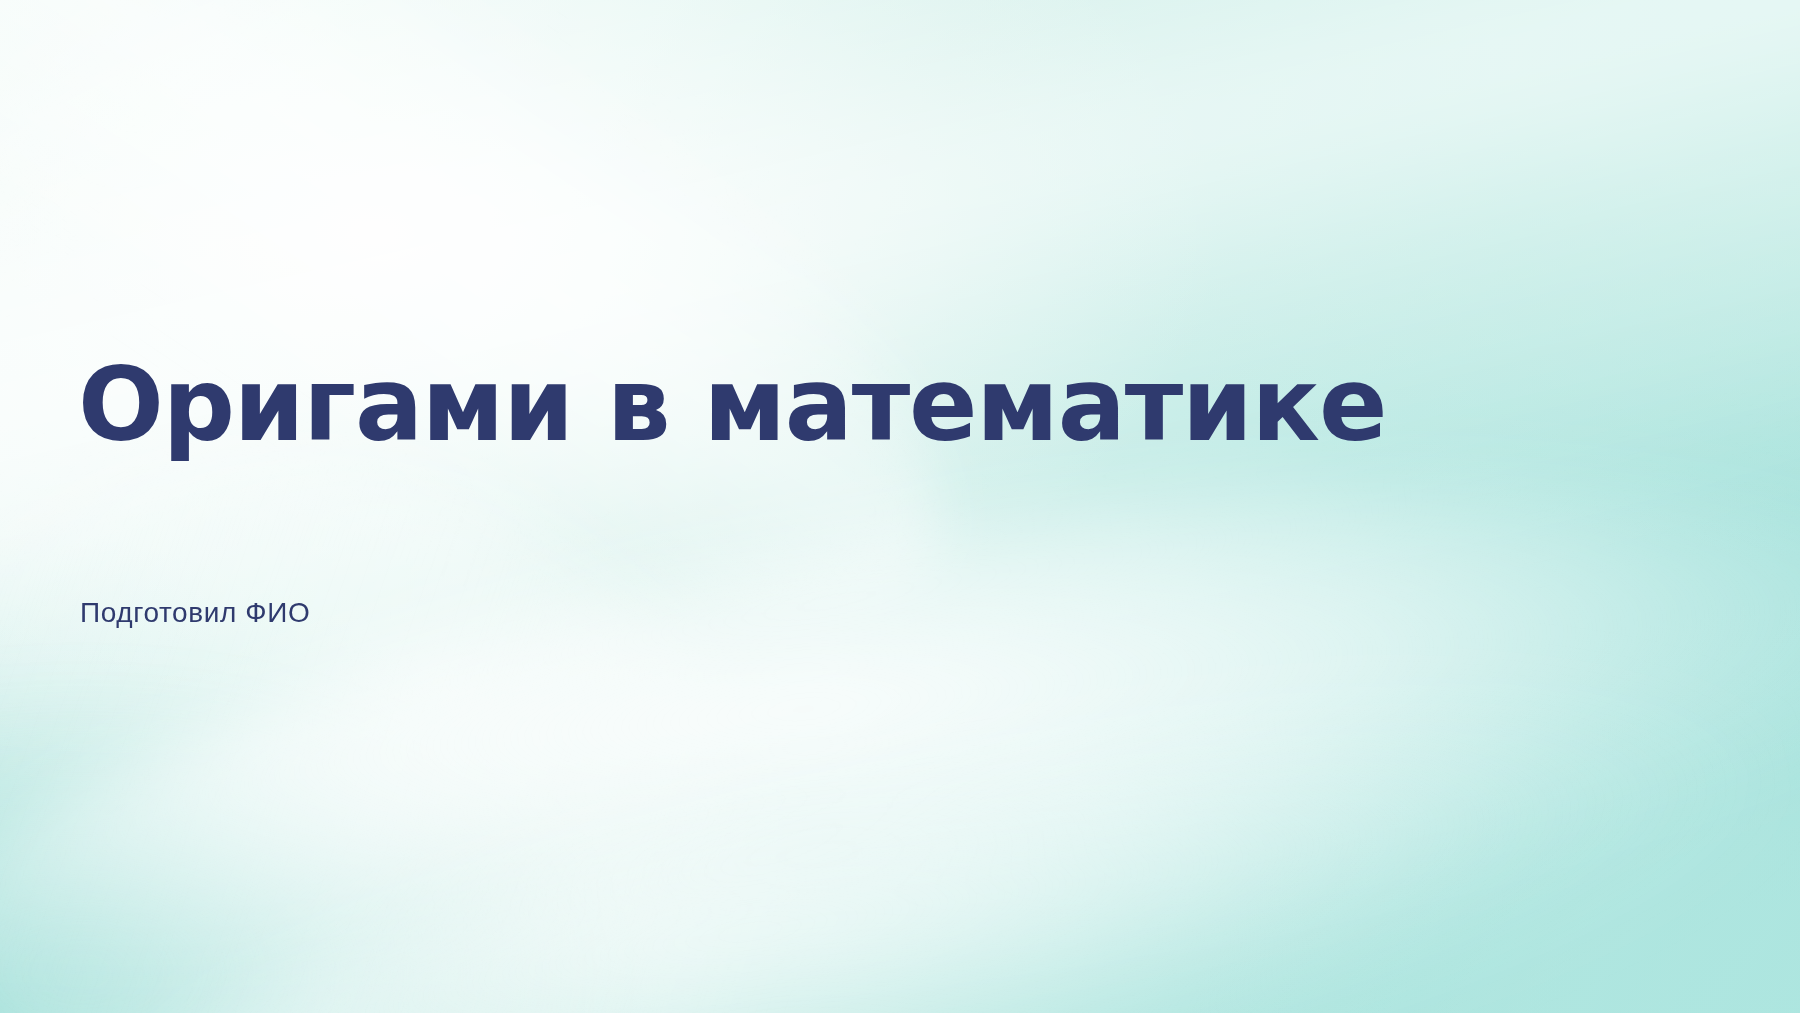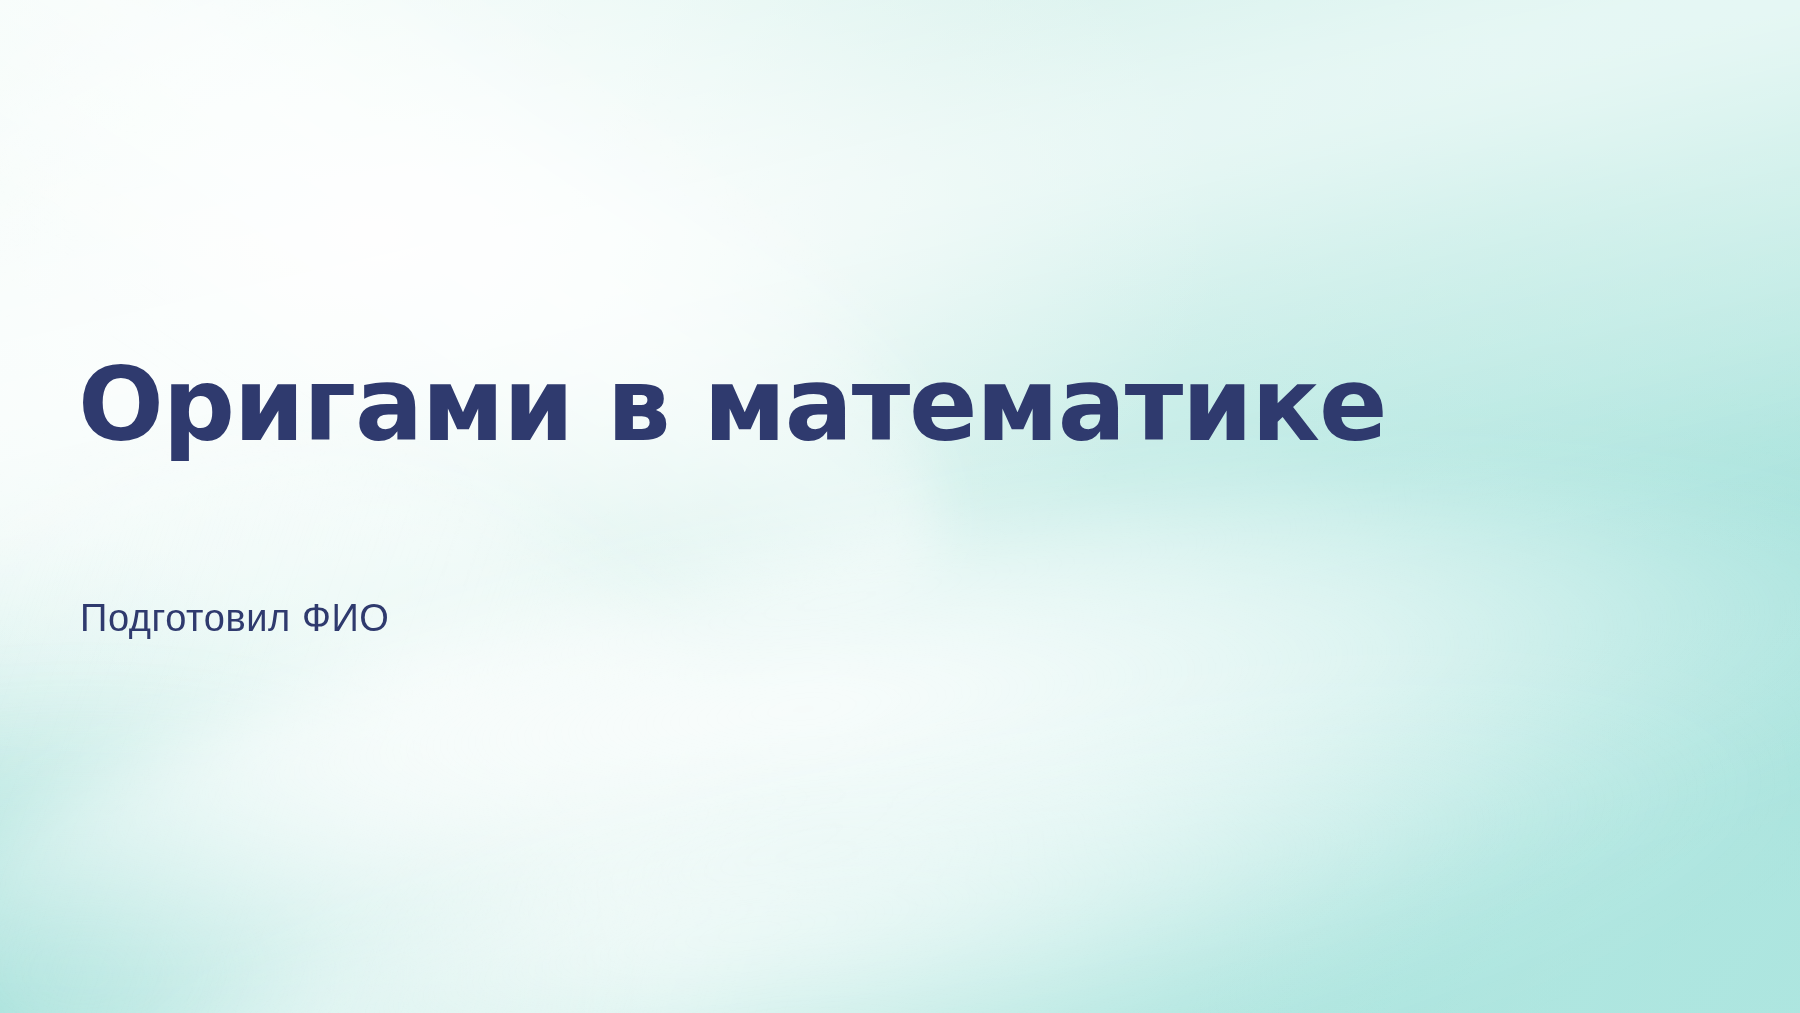--- a/index.html
+++ b/index.html
@@ -212,21 +212,21 @@
     white-space: nowrap;
   }
 
   .slide-subtitle {
     position: absolute;
     top: 580px;
     left: 2px;
     margin: 0;
     color: #2f3a6e;
     font-family: "Liberation Sans", "DejaVu Sans", sans-serif;
-    font-size: 38px;
+    font-size: 28px;
     font-weight: 400;
     letter-spacing: 0.6px;
     line-height: 1.2;
     white-space: nowrap;
   }
 </style>
 </head>
 <body>
 
 <div class="slide">

